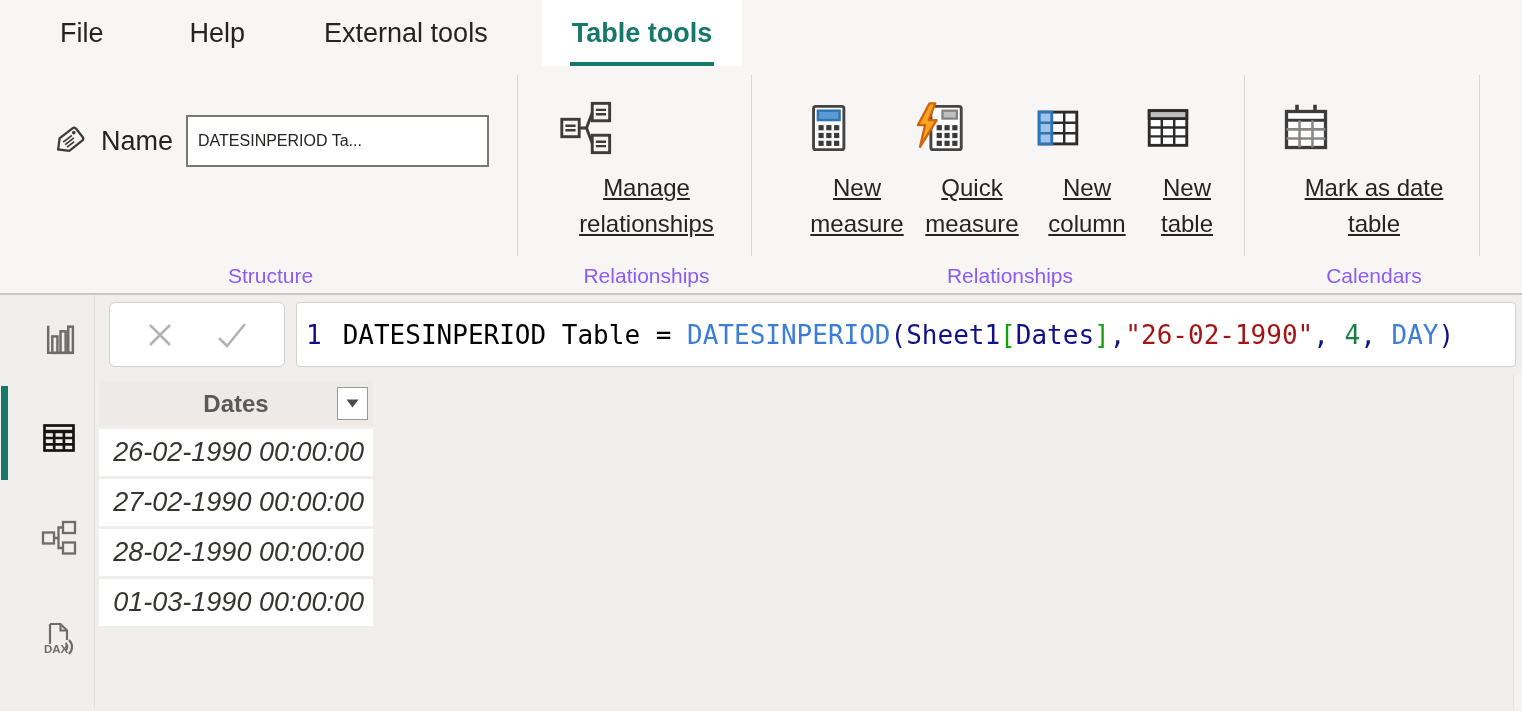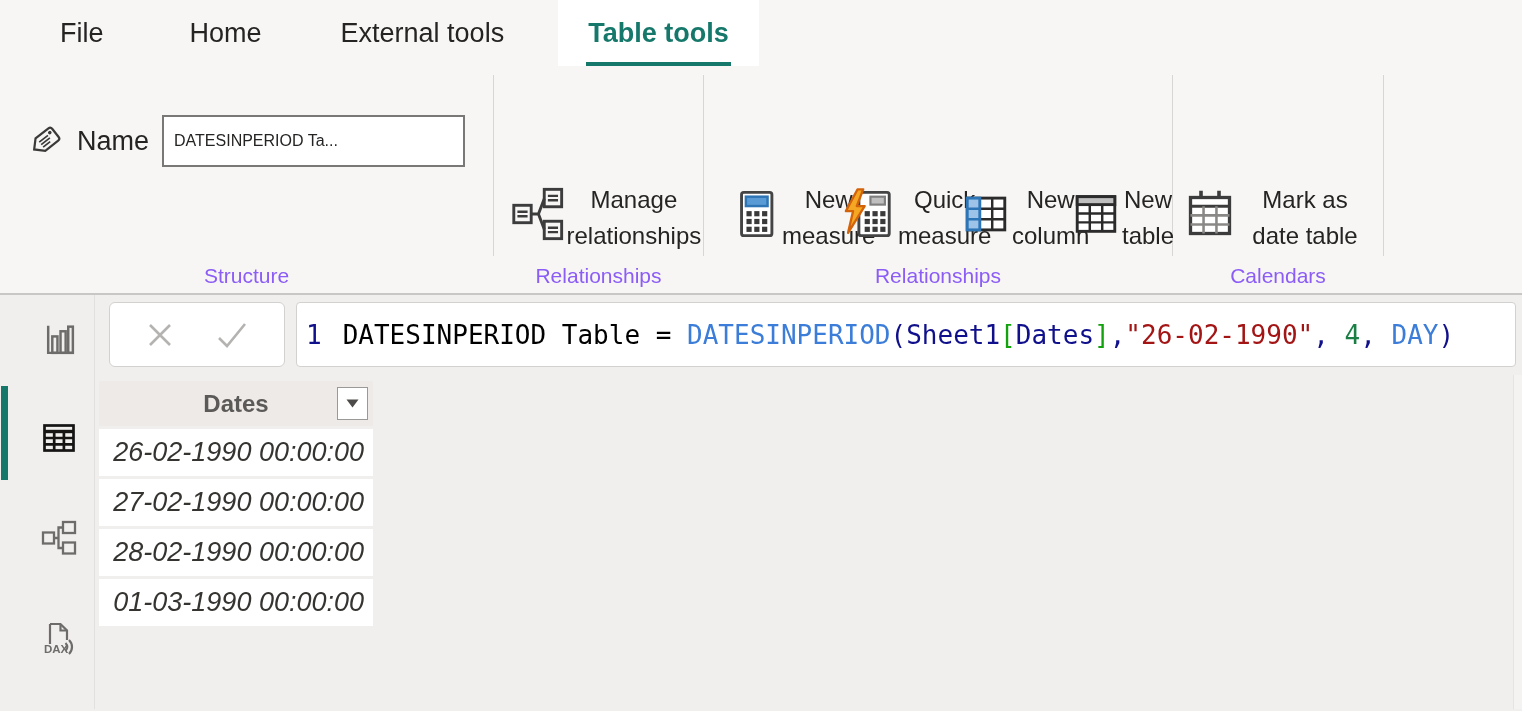--- a/index.html
+++ b/index.html
@@ -18,38 +18,38 @@
     padding:0 30px; position:relative; cursor:default; white-space:nowrap;
   }
   .tab.active { background:#ffffff; color:var(--teal); font-weight:600; }
   .tab.active::after {
     content:""; position:absolute; left:28px; right:28px; bottom:0; height:4px;
     background:var(--teal);
   }
 
   
   .ribbon { height:227px; background:#f7f6f5; display:flex; position:relative; }
-  .rgroup { position:relative; height:100%; }
+  .rgroup { position:relative; height:100%;margin-left:24px; }
   .glabel {
     position:absolute; bottom:5px; left:0; right:0; text-align:center;
     font-size:21px; color:#8b5cf6; white-space:nowrap;
   }
   .rdiv { width:1px; background:#d8d6d4; margin:9px 0 37px; }
 
   .namerow { display:flex; align-items:center; margin:49px 0 0 26px; }
   .tagicon { width:38px; height:38px; margin-right:13px; flex:none; }
   .namelabel { font-size:27px; color:#252423; margin-right:13px; }
   .nameinput {
     width:303px; height:52px; border:2px solid #7a7876; background:#fff;
     font-family:"Liberation Sans",sans-serif; font-size:16px; color:#252423;
     padding:0 10px; outline:none;
   }
 
   .rbtnrow { display:flex; height:188px; }
-  .rbtn { display:flex; flex-direction:row; align-items:flex-end; padding-top:22px; cursor:default; }
+  .rbtn { display:flex; flex-direction:column; align-items:flex-start; padding-top:22px; cursor:default;text-decoration:underline; }
   .ricon { height:80px; display:flex; align-items:center; justify-content:center; }
   .rlbl { font-size:24px; color:#252423; text-align:center; line-height:1.5; margin-top:2px; }
 
   
   .content { height:416px; border-top:2px solid #c9c7c5; display:flex; position:relative; background:#f1efee; }
   .sidebar { width:94px; position:relative; flex:none; }
   .active-indicator { position:absolute; left:1px; top:91px; width:7px; height:94px; background:var(--teal); }
   .sbitem { width:94px; display:flex; justify-content:center; cursor:pointer;padding-left:24px; }
   .sb1 { margin-top:26px; }
   .sb2 { margin-top:56px; }
@@ -94,21 +94,21 @@
     background:#f4f3f2; border-left:1px solid #e5e4e2;
   }
 </style>
 </head>
 <body>
 
 <div class="app">
 
   <div class="menubar">
     <div class="tab" style="margin-left:30px">File</div>
-    <div class="tab" style="margin-left:26px">Home</div>
+    <div class="tab" style="margin-left:26px">Help</div>
     <div class="tab" style="margin-left:19px">External tools</div>
     <div class="tab active" style="margin-left:24px">Table tools</div>
   </div>
 
   <div class="ribbon">
 
     <div class="rgroup" style="width:493px">
       <div class="namerow">
         <span class="tagicon">
           <svg width="38" height="38" viewBox="0 0 36 36" fill="none">

